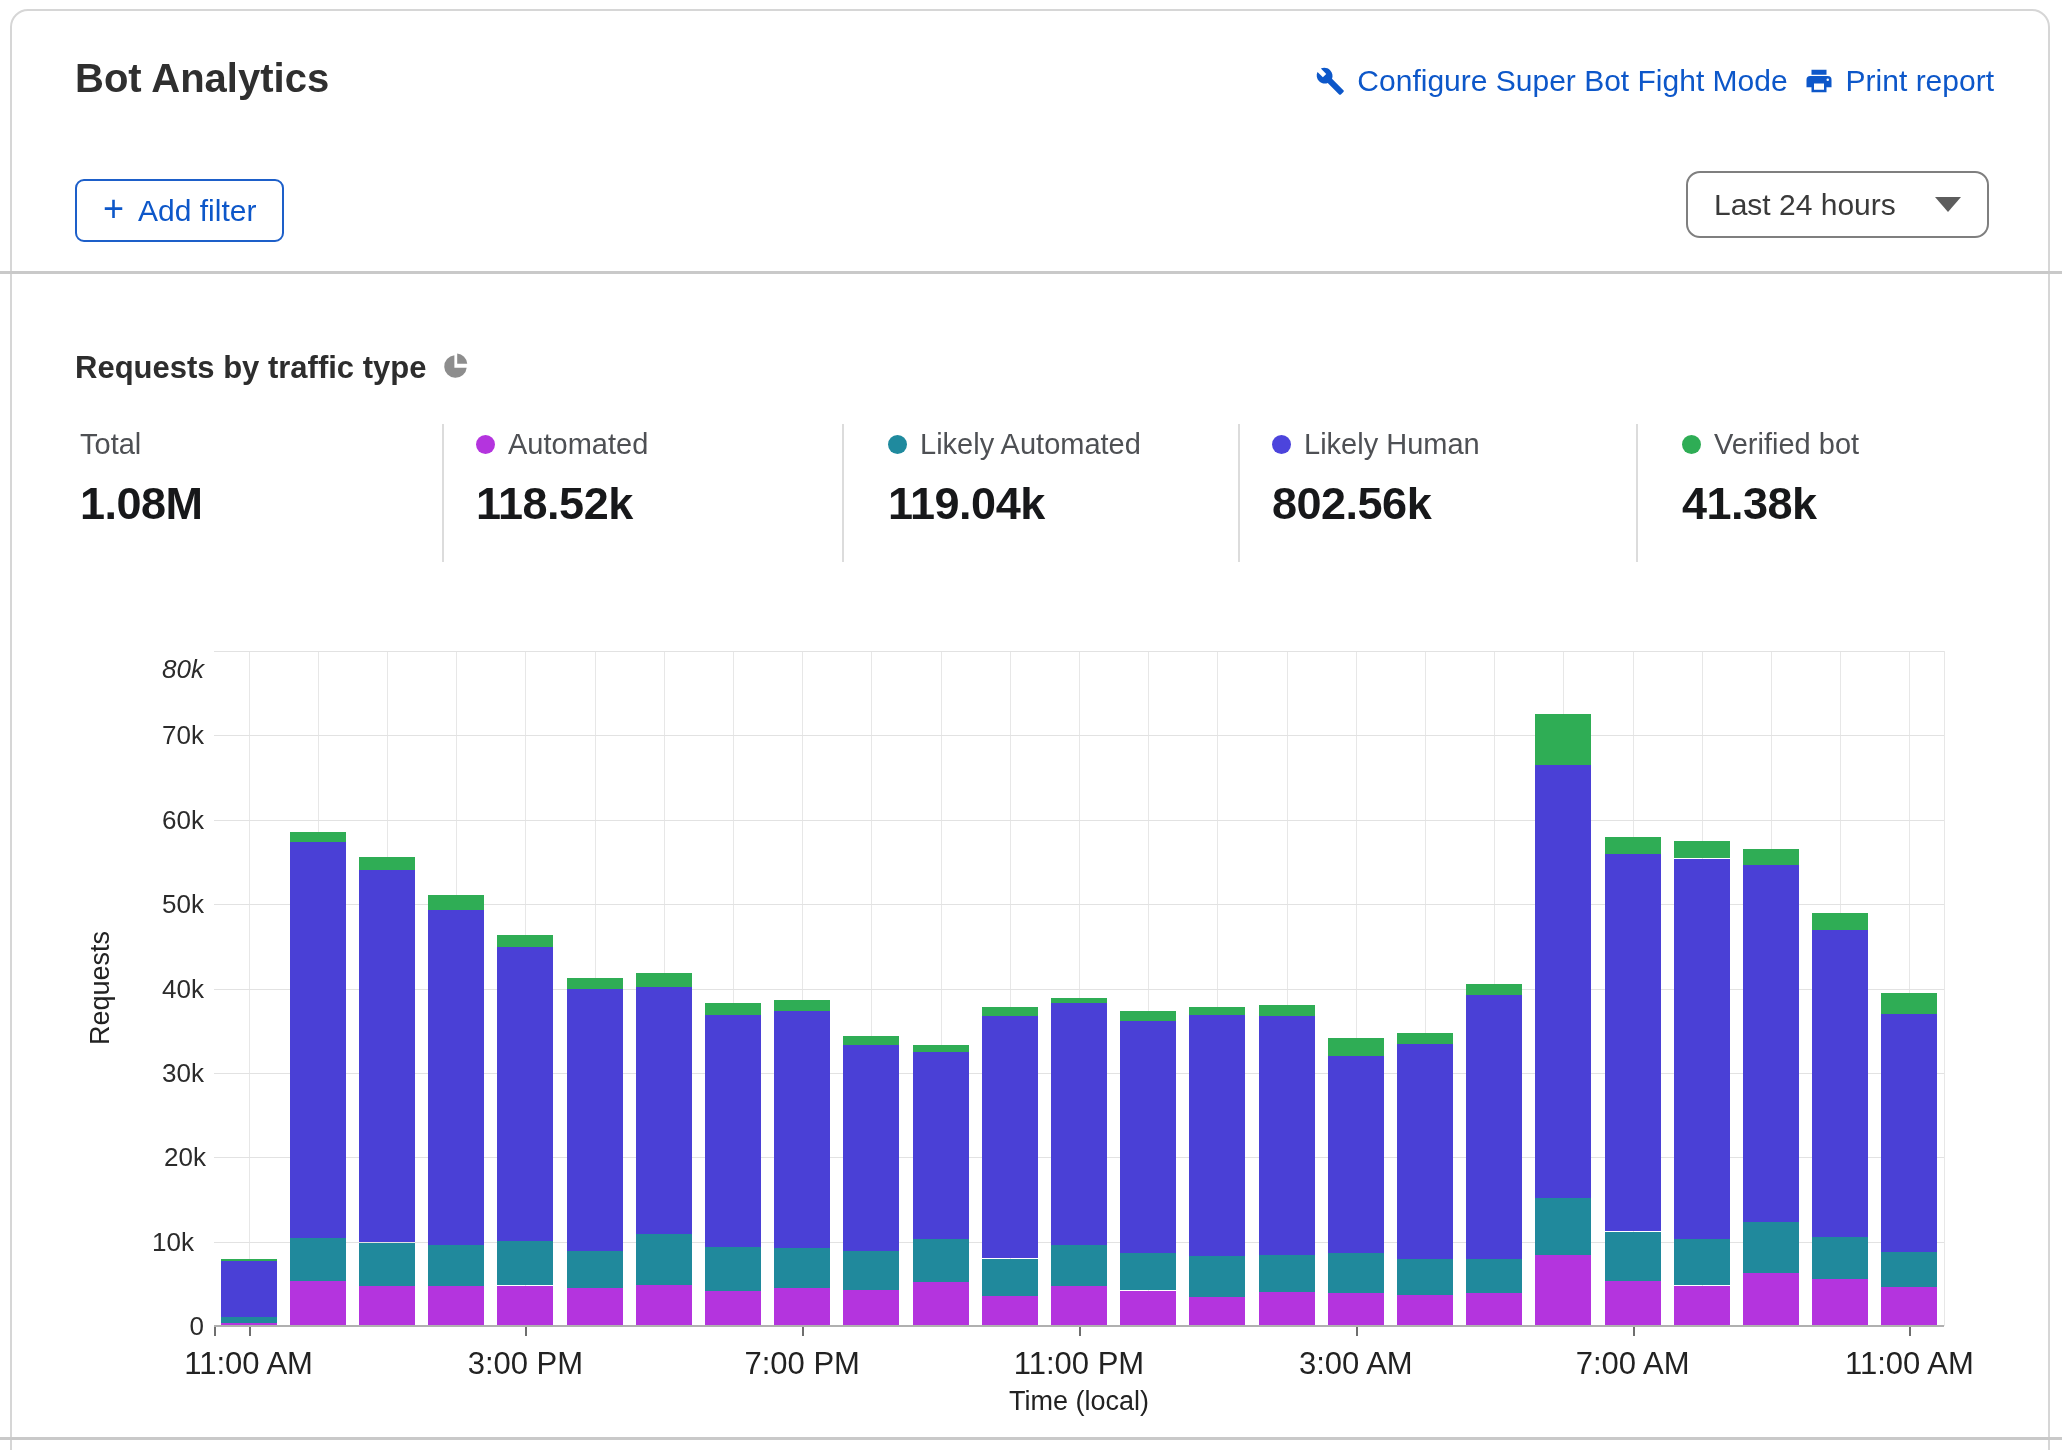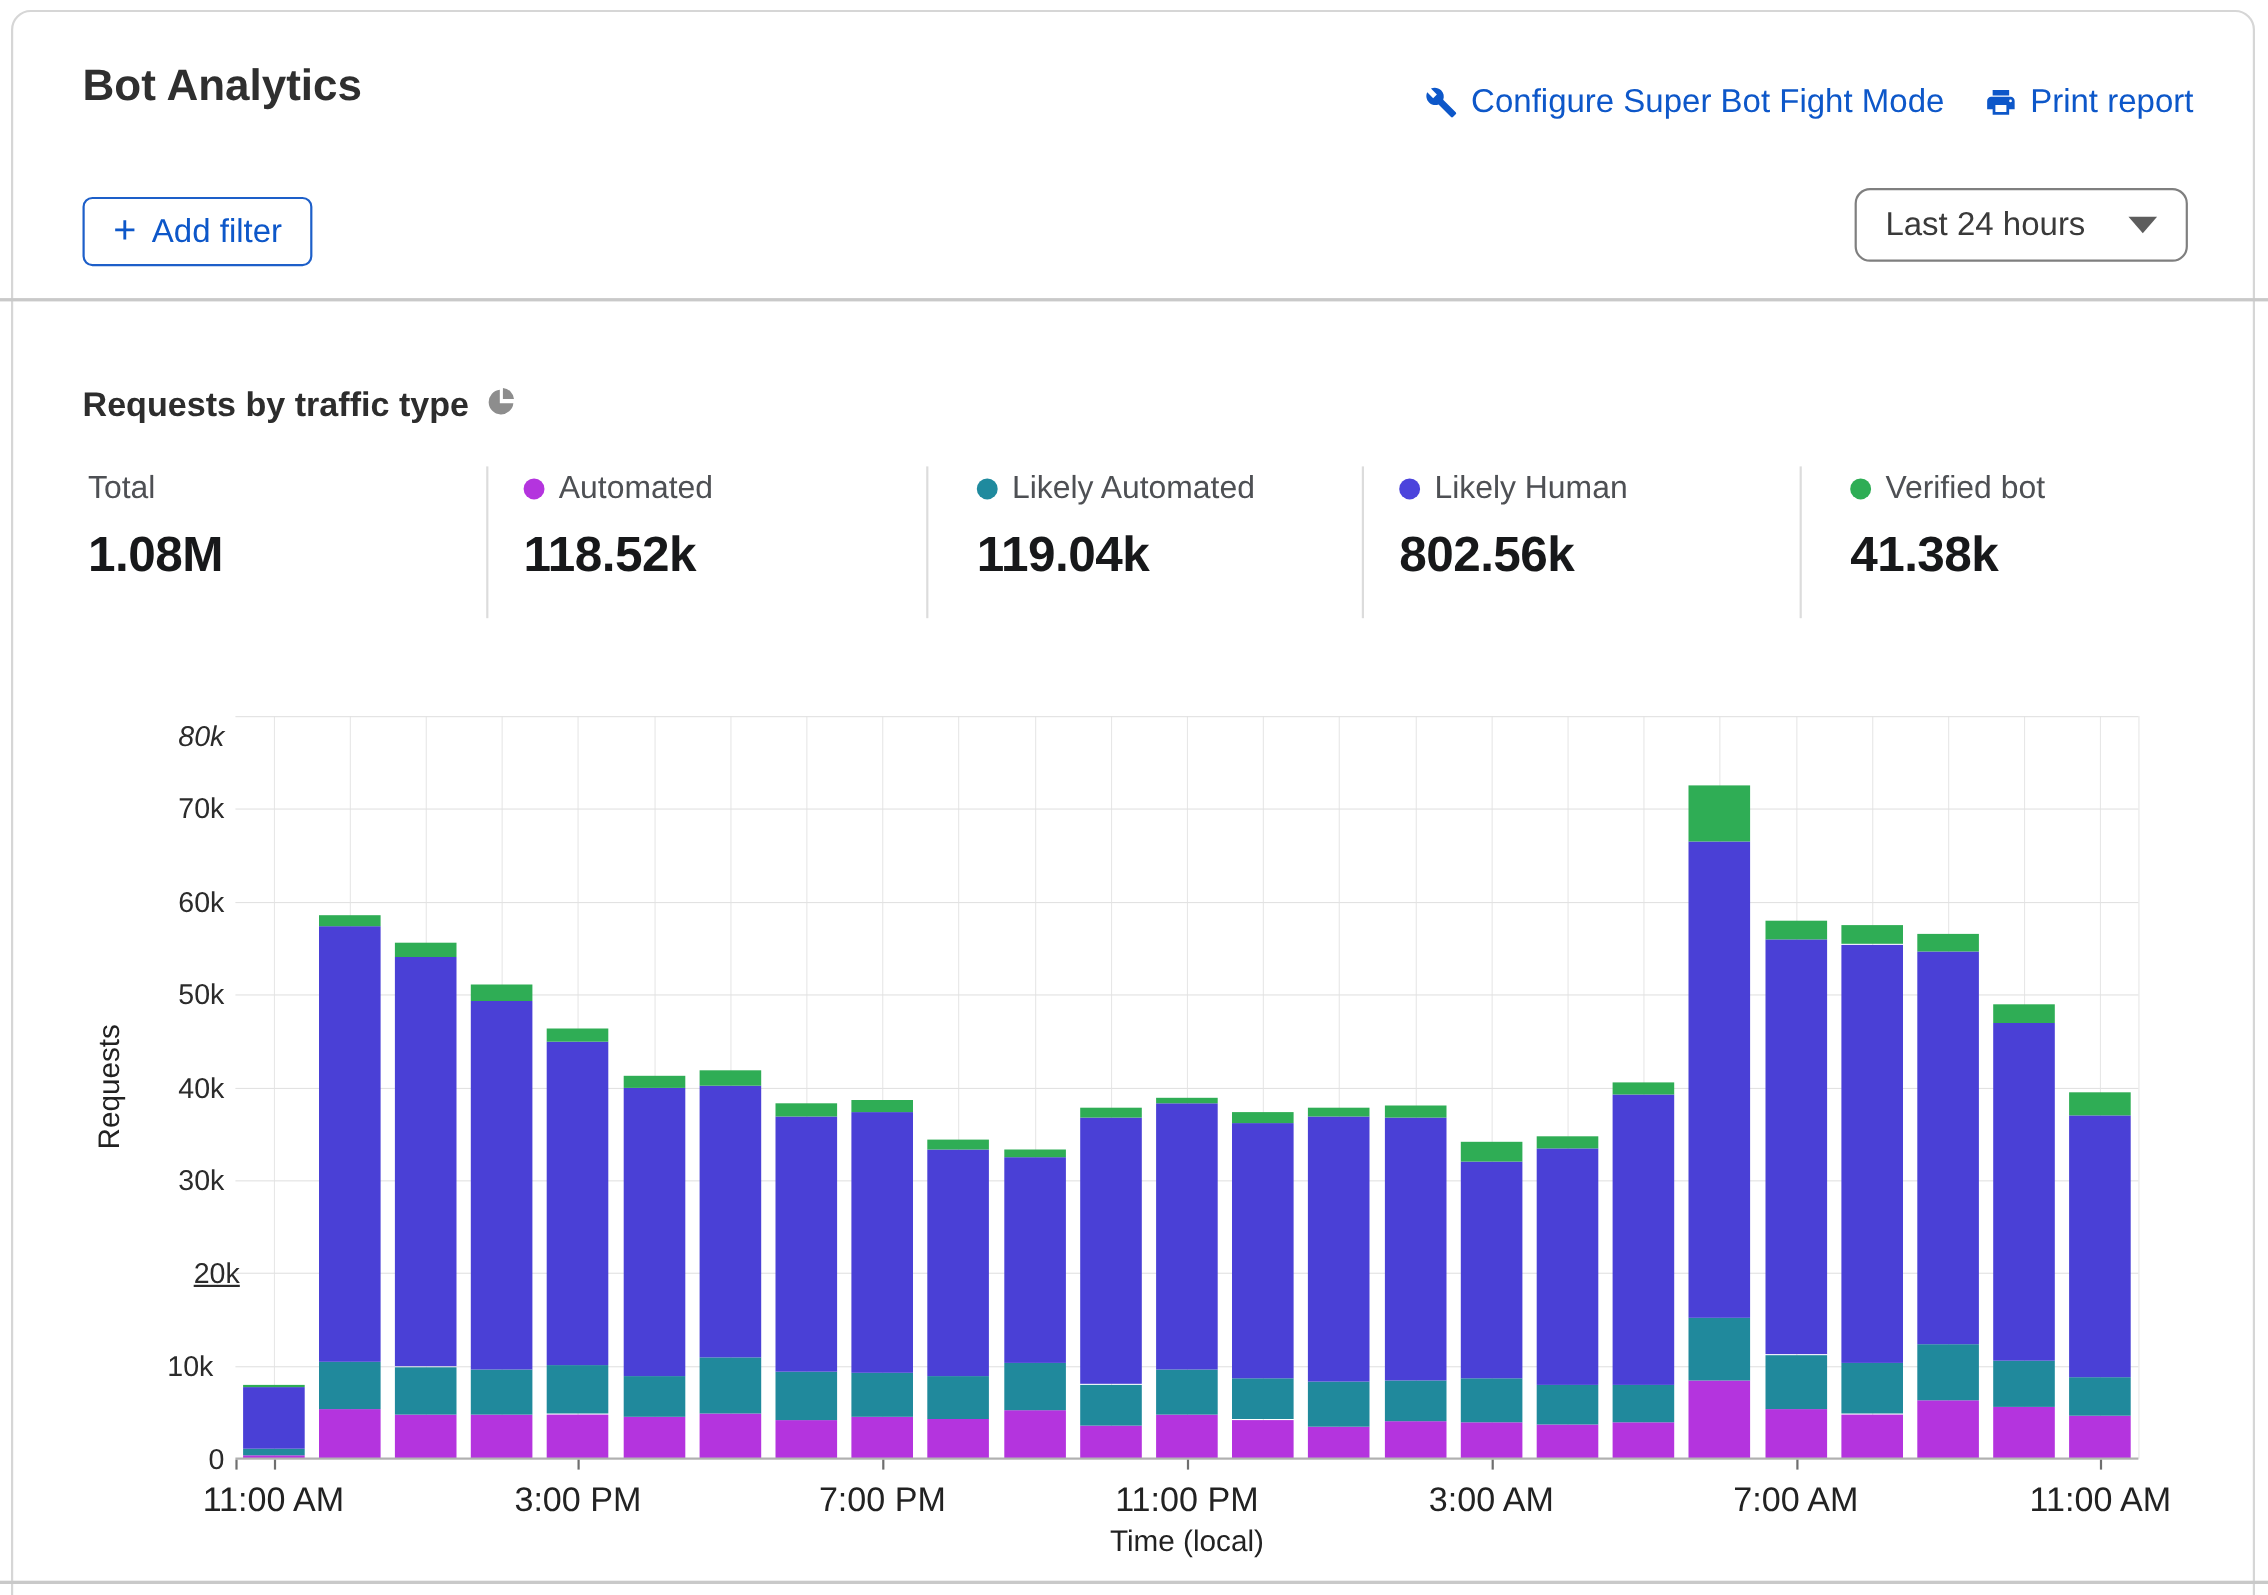--- a/index.html
+++ b/index.html
@@ -8,21 +8,21 @@
     width:2062px; height:1450px; position:relative; overflow:hidden;
     font-family:"Liberation Sans", sans-serif; color:#2f2f2f;
   }
   .card-border {
     position:absolute; left:10px; top:9px; width:2040px; height:1460px;
     border:2px solid #d6d6d6; border-radius:18px 18px 0 0; pointer-events:none;
   }
   .section-divider { position:absolute; left:0; width:2062px; height:3px; background:#c9c9c9; }
   .page-title { position:absolute; left:75px; top:56px; font-size:40px; font-weight:700; color:#2f2f2f; }
 
-  .header-links { position:absolute; top:76px; right:68px; display:flex; align-items:flex-start; gap:36px; }
+  .header-links { position:absolute; top:64px; right:68px; display:flex; align-items:flex-start; gap:16px; }
   .hlink { display:flex; align-items:center; gap:12px; color:#0d57c9; font-size:30px; cursor:pointer; text-decoration:none; }
   .hlink svg { display:block; }
 
   .add-filter-btn {
     position:absolute; left:75px; top:179px; height:63px; padding:0 26px;
     display:flex; align-items:center; gap:14px;
     border:2px solid #1d5fc9; border-radius:9px; background:#fff;
     color:#0d57c9; font-size:30px; cursor:pointer; font-family:inherit;
   }
   .plus-glyph { font-size:36px; font-weight:400; line-height:1; margin-top:-3px; }
@@ -169,21 +169,21 @@
     <div class="grid-v" style="left: 1632.6px; top: 651px; height: 675px;"></div>
     <div class="grid-v" style="left: 1701.8px; top: 651px; height: 675px;"></div>
     <div class="grid-v" style="left: 1771px; top: 651px; height: 675px;"></div>
     <div class="grid-v" style="left: 1840.2px; top: 651px; height: 675px;"></div>
     <div class="grid-v" style="left: 1909.4px; top: 651px; height: 675px;"></div>
     <div class="grid-v" style="left: 1944px; top: 651px; height: 675px;"></div>
     <div class="y-tick-label" style="left: 114px; top: 1310px; line-height: 32px;">0</div>
     <div class="grid-h" style="left: 214px; top: 1241.6px; width: 1730px;"></div>
     <div class="y-tick-label" style="left: 104px; top: 1225.6px; line-height: 32px;">10k</div>
     <div class="grid-h" style="left: 214px; top: 1157.3px; width: 1730px;"></div>
-    <div class="y-tick-label" style="left: 128px; top: 1141.3px; line-height: 32px; text-decoration: underline;">20k</div>
+    <div class="y-tick-label" style="left: 116px; top: 1141.3px; line-height: 32px;">20k</div>
     <div class="grid-h" style="left: 214px; top: 1072.9px; width: 1730px;"></div>
     <div class="y-tick-label" style="left: 114px; top: 1056.9px; line-height: 32px; text-align: right;">30k</div>
     <div class="grid-h" style="left: 214px; top: 988.5px; width: 1730px;"></div>
     <div class="y-tick-label" style="left: 114px; top: 972.5px; line-height: 32px;">40k</div>
     <div class="grid-h" style="left: 214px; top: 904.1px; width: 1730px;"></div>
     <div class="y-tick-label" style="left: 114px; top: 888.1px; line-height: 32px;">50k</div>
     <div class="grid-h" style="left: 214px; top: 819.8px; width: 1730px;"></div>
     <div class="y-tick-label" style="left: 114px; top: 803.8px; line-height: 32px;">60k</div>
     <div class="grid-h" style="left: 214px; top: 735.4px; width: 1730px;"></div>
     <div class="y-tick-label" style="left: 114px; top: 719.4px; line-height: 32px;">70k</div>

